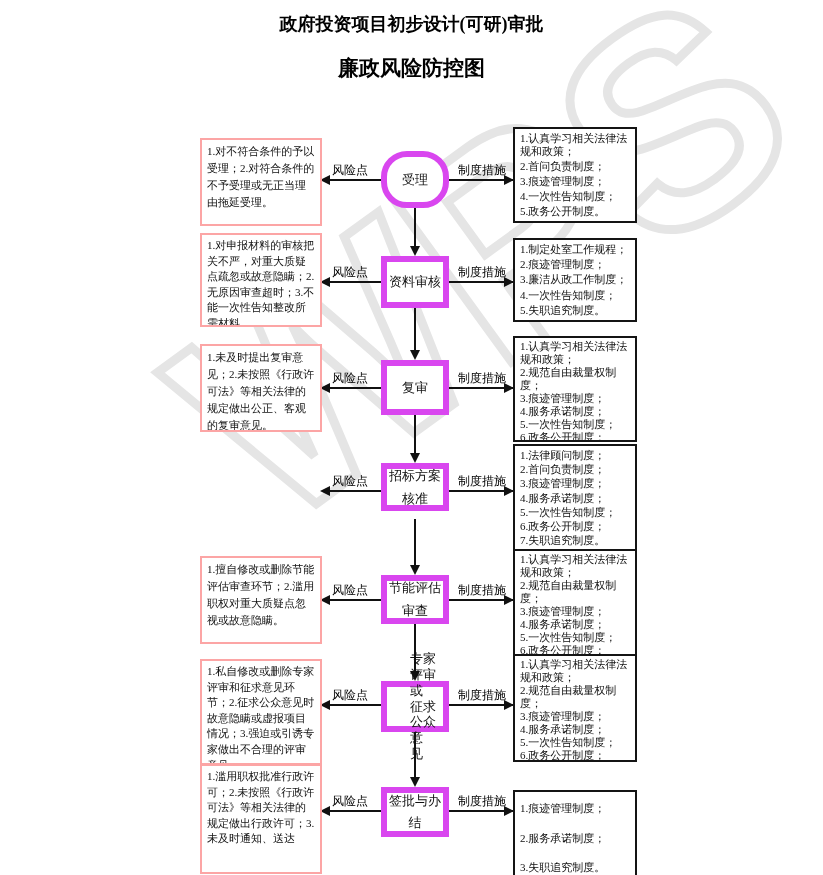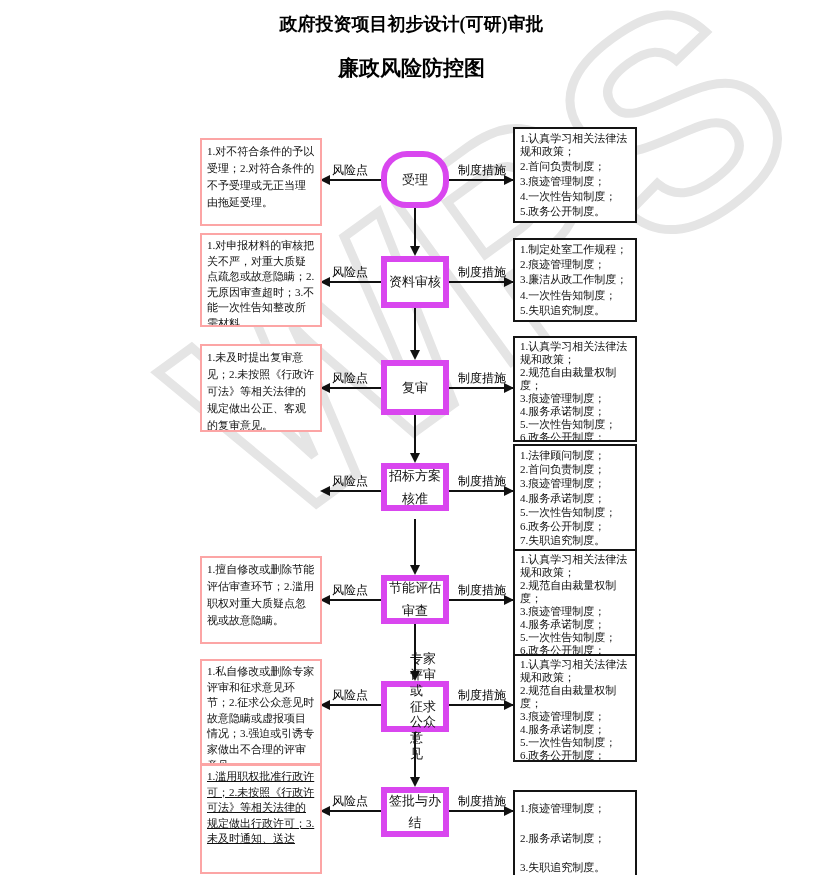--- a/index.html
+++ b/index.html
@@ -179,21 +179,21 @@
   </div>
   <div class="arrow-label" style="left:318px;top:687px;width:64px;">风险点</div>
   <div class="hline" style="left:322px;top:704px;width:59px;"></div>
   <div class="head-left" style="left:320px;top:700px;"></div>
   <div class="arrow-label" style="left:449px;top:687px;width:66px;">制度措施</div>
   <div class="hline" style="left:449px;top:704px;width:64px;"></div>
   <div class="head-right" style="left:504px;top:700px;"></div>
   <div class="vline" style="left:414px;top:732px;height:45px;"></div>
   <div class="head-down" style="left:410px;top:777px;"></div>
 
-  <div class="risk-box" style="top:764px;height:110px;text-decoration:underline;">
+  <div class="risk-box" style="top:764px;height:110px;">
     <p>1.滥用职权批准行政许可；2.未按照《行政许可法》等相关法律的规定做出行政许可；3.未及时通知、送达</p>
   </div>
   <div class="node" style="top:787px;height:50px;line-height:1.7;">签批与办
 结</div>
   <div class="meas-box" style="top:790px;height:96px;">
     <div class="meas-item">1.痕迹管理制度；</div>
     <div class="meas-item">2.服务承诺制度；</div>
     <div class="meas-item">3.失职追究制度。</div>
   </div>
   <div class="arrow-label" style="left:318px;top:793px;width:64px;">风险点</div>

